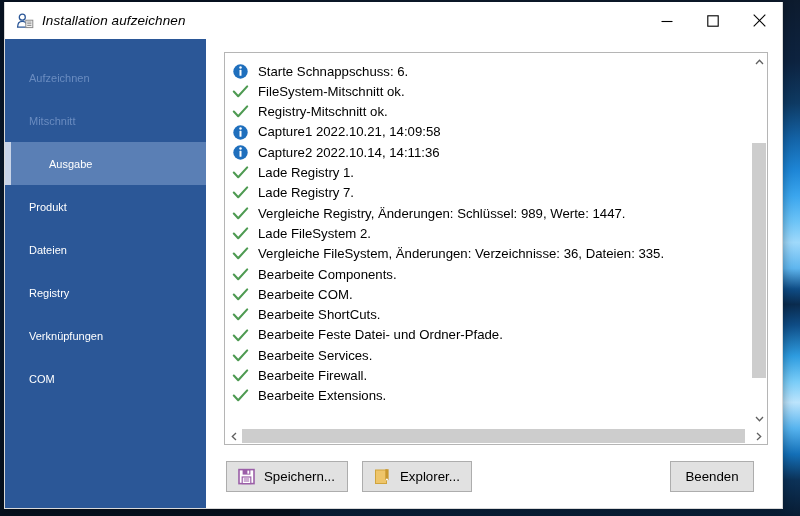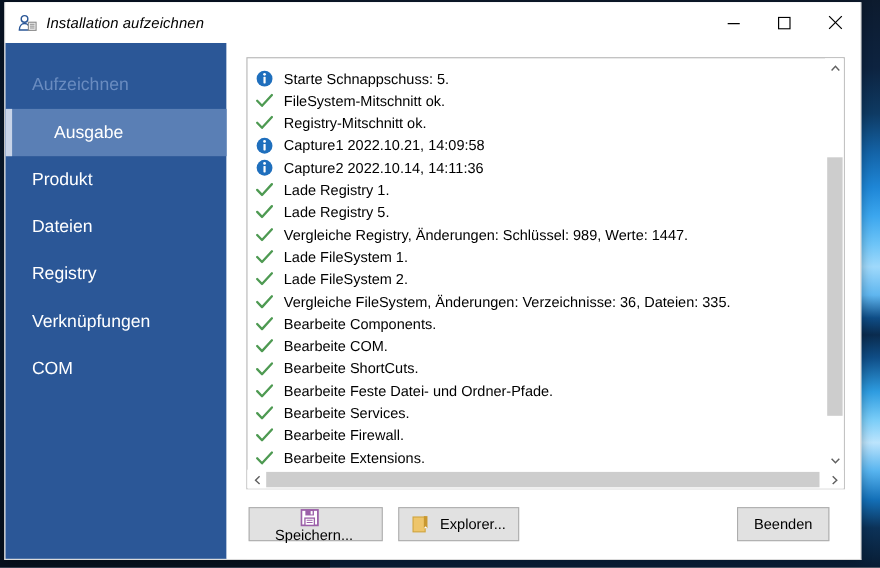--- a/index.html
+++ b/index.html
@@ -86,21 +86,21 @@
     background: #2b5797;
     padding-top: 17px;
     display: flex;
     flex-direction: column;
   }
   .nav-item {
     height: 43px;
     display: flex;
     align-items: center;
     padding-left: 24px;
-    font-size: 16px;
+    font-size: 11px;
     color: #ffffff;
     position: relative;
     cursor: default;
     white-space: nowrap;
   }
   .nav-item.disabled { color: #6a8cc0; }
   .nav-item.selected {
     background: #5a7fb5;
     padding-left: 44px;
   }
@@ -206,21 +206,21 @@
     font-size: 13.3px;
     color: #000000;
     display: inline-flex;
     align-items: center;
     justify-content: center;
     cursor: default;
     padding: 0 14px;
     font-family: "Liberation Sans", sans-serif;
   }
   .btn .btn-icon { width: 17px; height: 17px; margin-right: 9px; flex: none; display:block; }
-  #btn-save { width: 122px; padding-left: 11px; justify-content: flex-start; flex-direction: column; }
+  #btn-save { width: 122px; padding-left: 11px; justify-content: flex-start; }
   #btn-explorer { width: 110px; padding-left: 11px; justify-content: flex-start; margin-left: 14px; }
   #btn-quit { width: 84px; margin-left: auto; margin-right: 12px; justify-content: center; }
 </style>
 </head>
 <body>
 
 <div id="desktop"></div>
 
 <div id="window">
 
@@ -255,20 +255,23 @@
       </div>
     </div>
   </div>
 
   <div id="body-row">
 
     <nav id="sidebar">
       <div class="nav-item disabled">
           <span>Aufzeichnen</span>
         </div>
+      <div class="nav-item disabled">
+          <span>Mitschnitt</span>
+        </div>
       <div class="nav-item selected">
           <span>Ausgabe</span>
         </div>
       <div class="nav-item">
           <span>Produkt</span>
         </div>
       <div class="nav-item">
           <span>Dateien</span>
         </div>
       <div class="nav-item">
@@ -287,21 +290,21 @@
       <div id="listbox-wrap">
         <div id="listbox-top">
           <div id="list-area">
             <div id="list-inner">
                 <div class="log-row">
                   <svg class="log-icon" viewBox="0 0 17 17">
                     <circle cx="8.5" cy="8.5" r="7.2" fill="#1f6fbd"></circle>
                     <circle cx="8.5" cy="4.6" r="1.25" fill="#ffffff"></circle>
                     <rect x="7.5" y="6.8" width="2" height="6" rx="0.6" fill="#ffffff"></rect>
                   </svg>
-                  <span class="log-text">Starte Schnappschuss: 5.</span>
+                  <span class="log-text">Starte Schnappschuss: 6.</span>
                 </div>
                 <div class="log-row">
                   <svg class="log-icon" viewBox="0 0 17 17">
                     <polyline points="1.8,8.6 6.2,13.2 15.2,3.4" fill="none" stroke="#4e9a52" stroke-width="2.1" stroke-linecap="round" stroke-linejoin="round"></polyline>
                   </svg>
                   <span class="log-text">FileSystem-Mitschnitt ok.</span>
                 </div>
                 <div class="log-row">
                   <svg class="log-icon" viewBox="0 0 17 17">
                     <polyline points="1.8,8.6 6.2,13.2 15.2,3.4" fill="none" stroke="#4e9a52" stroke-width="2.1" stroke-linecap="round" stroke-linejoin="round"></polyline>
@@ -327,33 +330,27 @@
                 <div class="log-row">
                   <svg class="log-icon" viewBox="0 0 17 17">
                     <polyline points="1.8,8.6 6.2,13.2 15.2,3.4" fill="none" stroke="#4e9a52" stroke-width="2.1" stroke-linecap="round" stroke-linejoin="round"></polyline>
                   </svg>
                   <span class="log-text">Lade Registry 1.</span>
                 </div>
                 <div class="log-row">
                   <svg class="log-icon" viewBox="0 0 17 17">
                     <polyline points="1.8,8.6 6.2,13.2 15.2,3.4" fill="none" stroke="#4e9a52" stroke-width="2.1" stroke-linecap="round" stroke-linejoin="round"></polyline>
                   </svg>
-                  <span class="log-text">Lade Registry 5.</span>
+                  <span class="log-text">Lade Registry 7.</span>
                 </div>
                 <div class="log-row">
                   <svg class="log-icon" viewBox="0 0 17 17">
                     <polyline points="1.8,8.6 6.2,13.2 15.2,3.4" fill="none" stroke="#4e9a52" stroke-width="2.1" stroke-linecap="round" stroke-linejoin="round"></polyline>
                   </svg>
                   <span class="log-text">Vergleiche Registry, Änderungen: Schlüssel: 989, Werte: 1447.</span>
-                </div>
-                <div class="log-row">
-                  <svg class="log-icon" viewBox="0 0 17 17">
-                    <polyline points="1.8,8.6 6.2,13.2 15.2,3.4" fill="none" stroke="#4e9a52" stroke-width="2.1" stroke-linecap="round" stroke-linejoin="round"></polyline>
-                  </svg>
-                  <span class="log-text">Lade FileSystem 1.</span>
                 </div>
                 <div class="log-row">
                   <svg class="log-icon" viewBox="0 0 17 17">
                     <polyline points="1.8,8.6 6.2,13.2 15.2,3.4" fill="none" stroke="#4e9a52" stroke-width="2.1" stroke-linecap="round" stroke-linejoin="round"></polyline>
                   </svg>
                   <span class="log-text">Lade FileSystem 2.</span>
                 </div>
                 <div class="log-row">
                   <svg class="log-icon" viewBox="0 0 17 17">
                     <polyline points="1.8,8.6 6.2,13.2 15.2,3.4" fill="none" stroke="#4e9a52" stroke-width="2.1" stroke-linecap="round" stroke-linejoin="round"></polyline>

